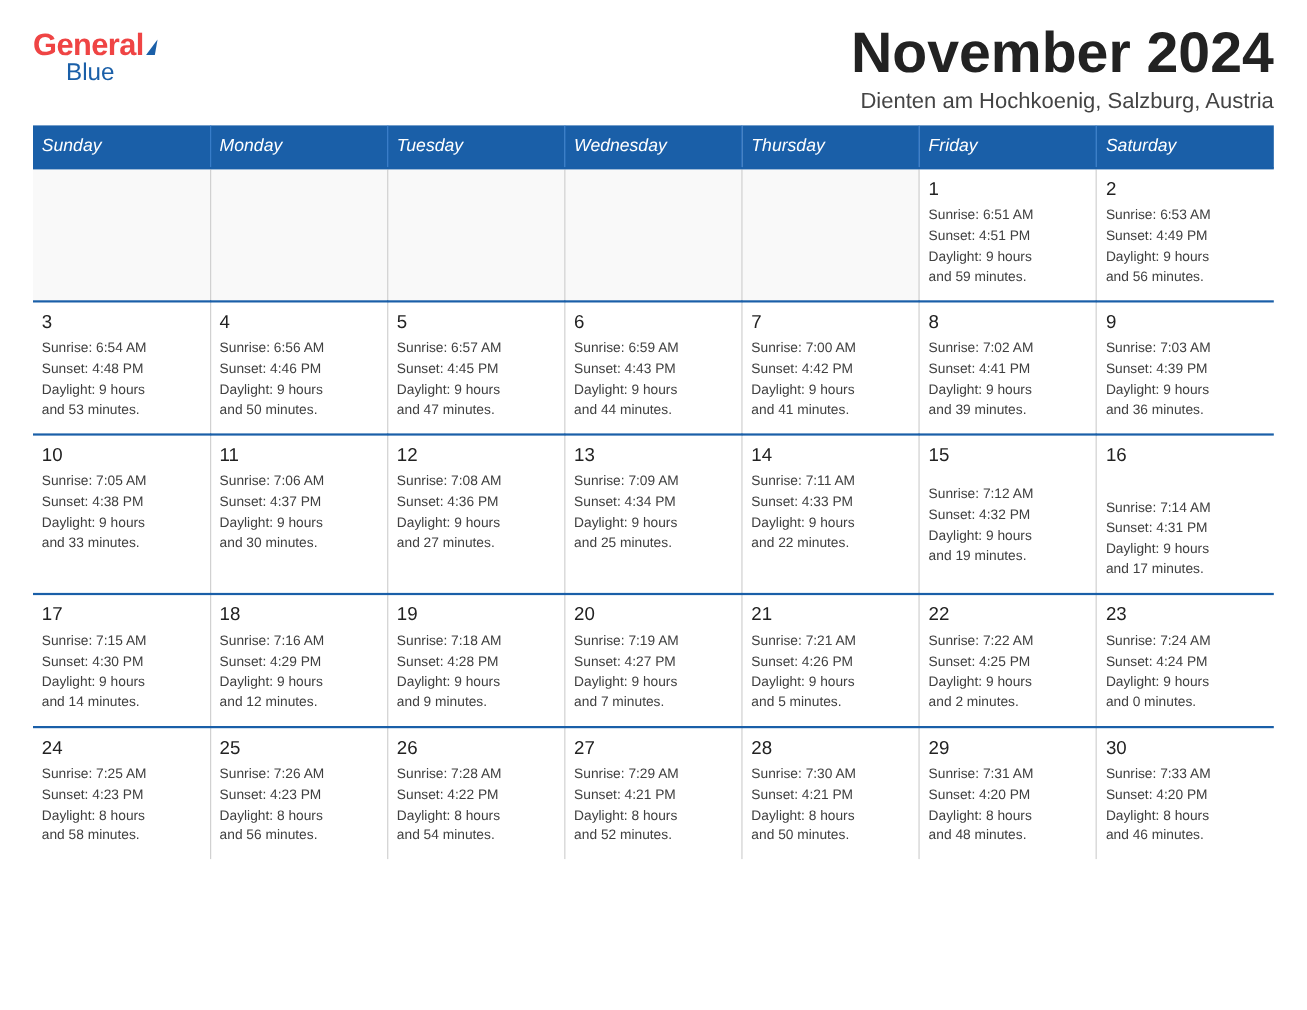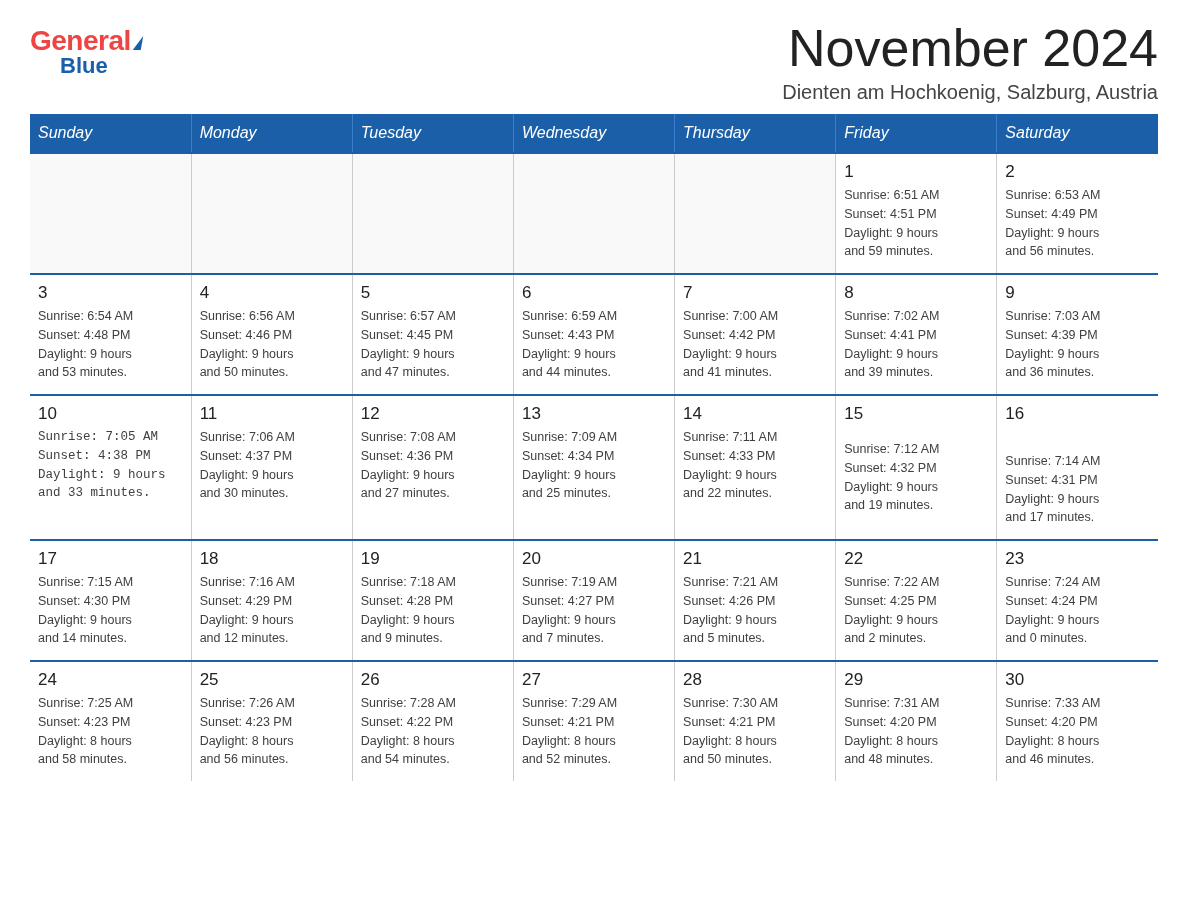--- a/index.html
+++ b/index.html
@@ -27,33 +27,34 @@
       font-size: 28px;
       font-weight: bold;
       color: #ef4444;
       letter-spacing: -0.5px;
     }
     .logo-general span {
       color: #1a5fa8;
     }
     .logo-blue {
       font-size: 22px;
-      font-weight: bold;
+      font-weight: normal;
       color: #1a5fa8;
       margin-top: -4px;
       padding-left: 30px;
     }
     .title-area {
       text-align: right;
     }
     .month-title {
       font-size: 52px;
-      font-weight: normal;
+      font-weight: bold;
       color: #222;
       line-height: 1.1;
+      text-align: center;
     }
     .location-subtitle {
       font-size: 20px;
       color: #444;
       margin-top: 4px;
     }
     .calendar-table {
       width: 100%;
       border-collapse: collapse;
       margin-top: 10px;
@@ -200,21 +201,21 @@
           <span class="day-number">9</span>
           <div class="day-info" style="white-space: pre-line;">Sunrise: 7:03 AM
 Sunset: 4:39 PM
 Daylight: 9 hours
 and 36 minutes.</div>
         </td>
       </tr>
       <tr>
         <td>
           <span class="day-number">10</span>
-          <div class="day-info" style="white-space: pre-line; font-family: Liberation Mono, monospace;">Sunrise: 7:05 AM
+          <div class="day-info" style="white-space: pre-line;">Sunrise: 7:05 AM
 Sunset: 4:38 PM
 Daylight: 9 hours
 and 33 minutes.</div>
         </td>
         <td>
           <span class="day-number">11</span>
           <div class="day-info" style="white-space: pre-line;">Sunrise: 7:06 AM
 Sunset: 4:37 PM
 Daylight: 9 hours
 and 30 minutes.</div>

